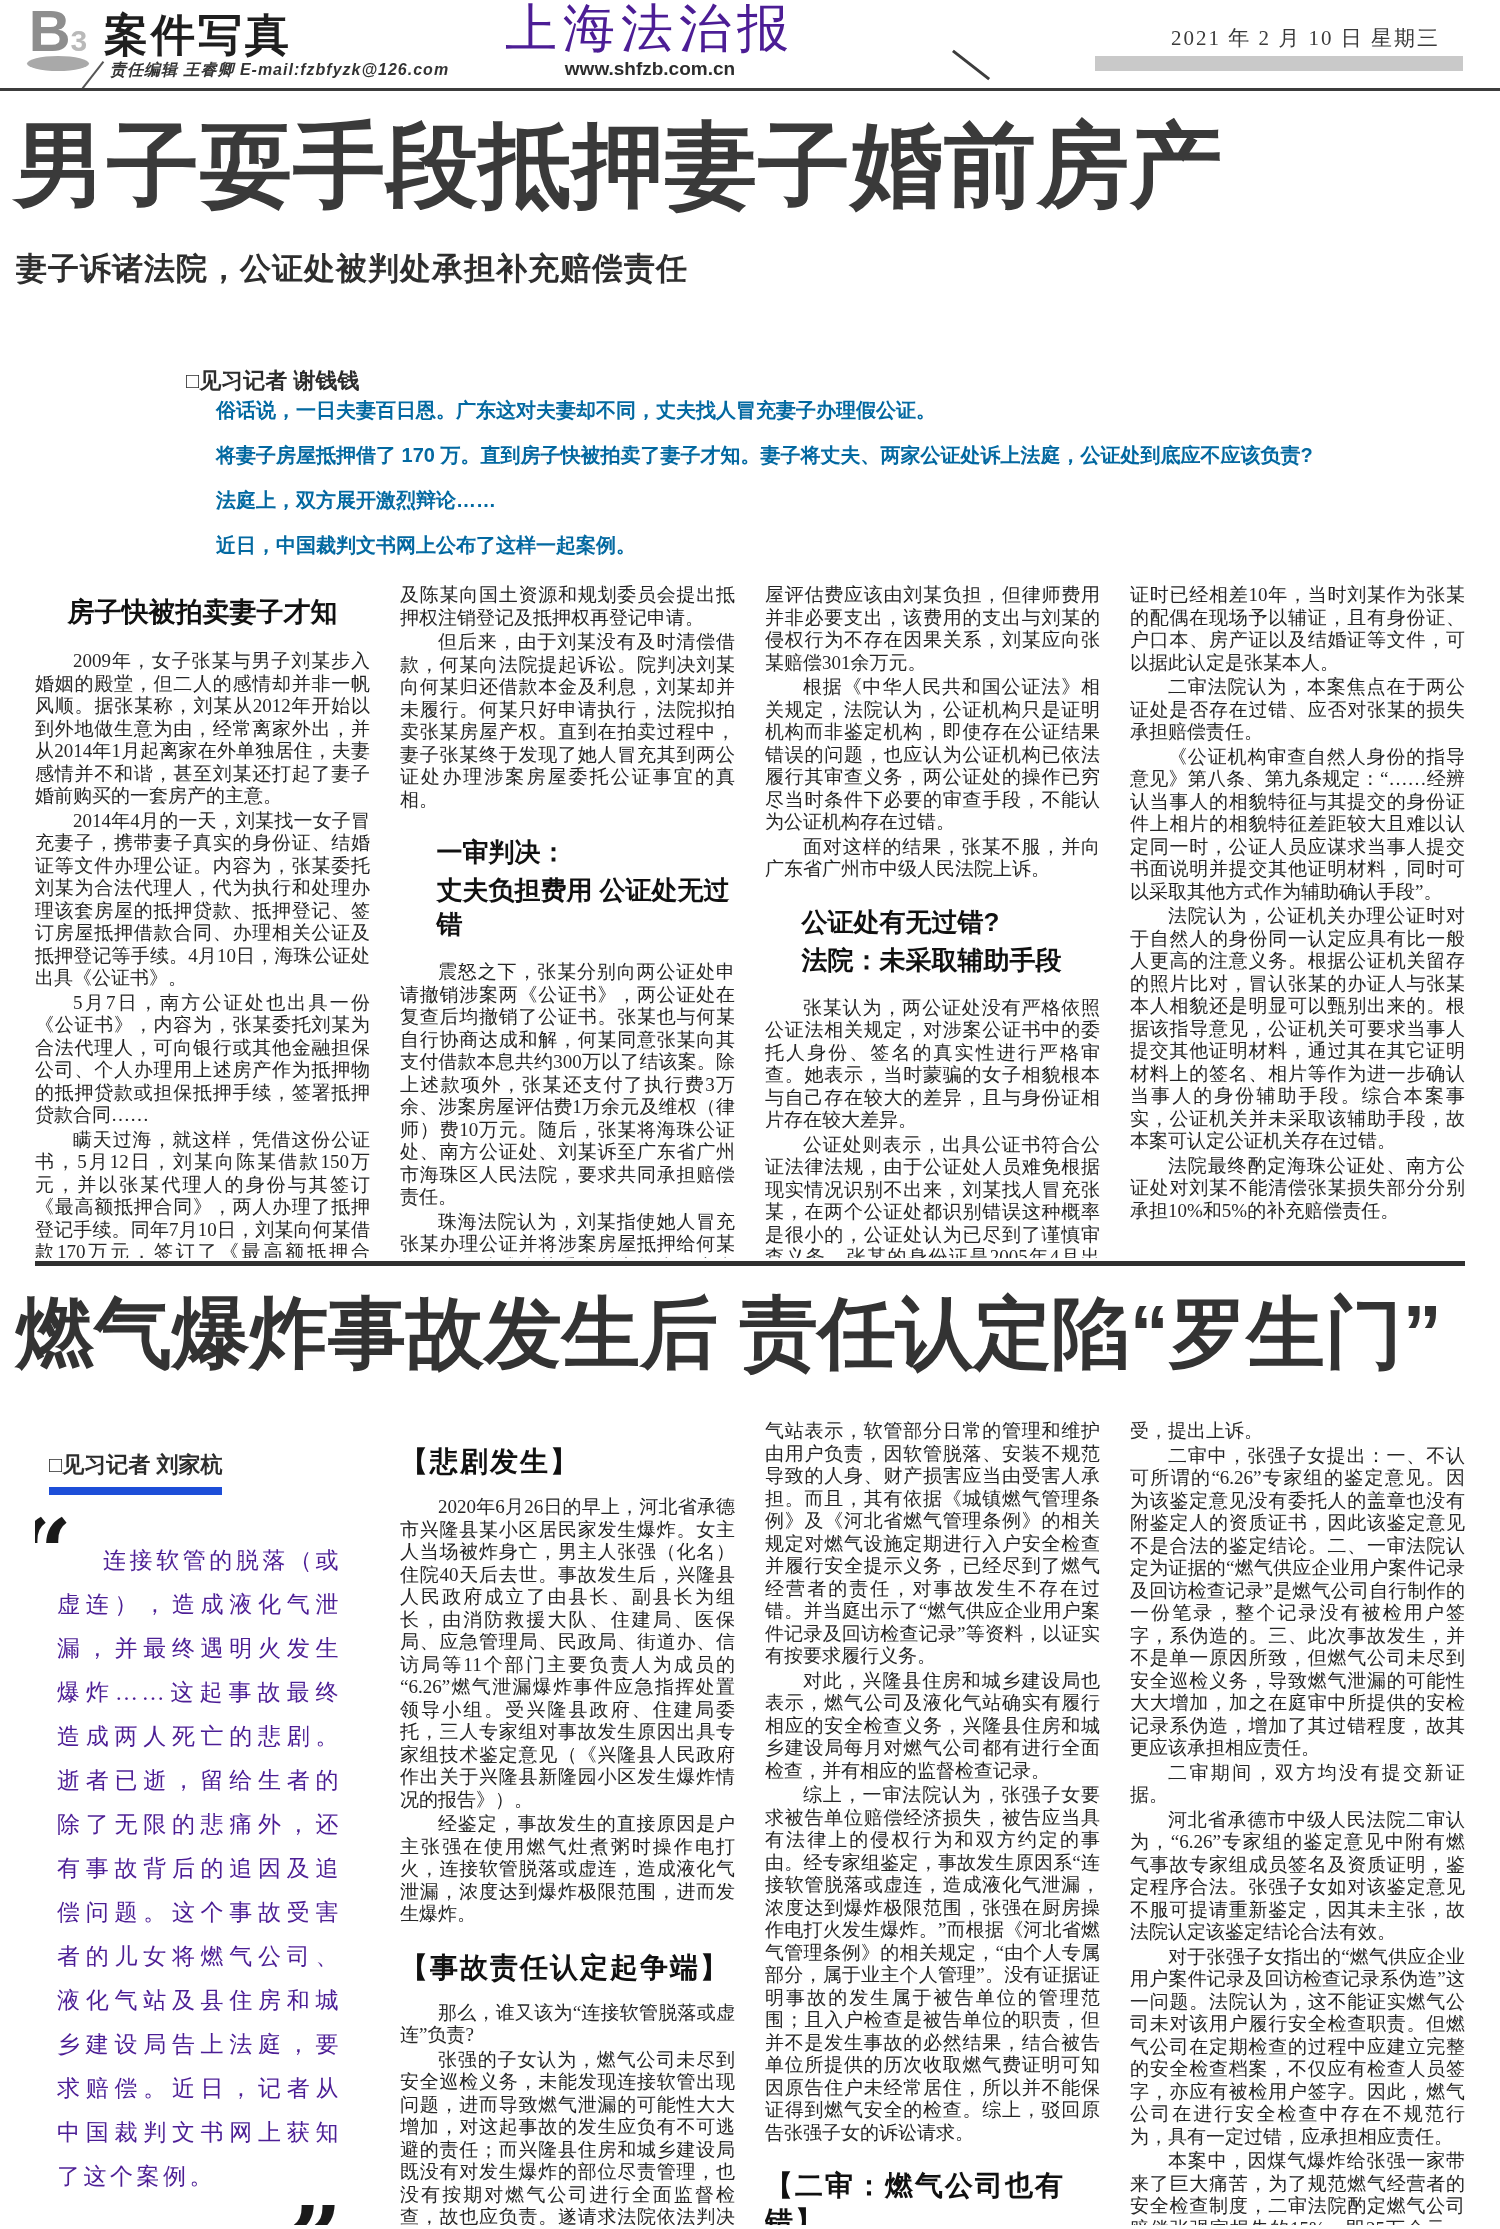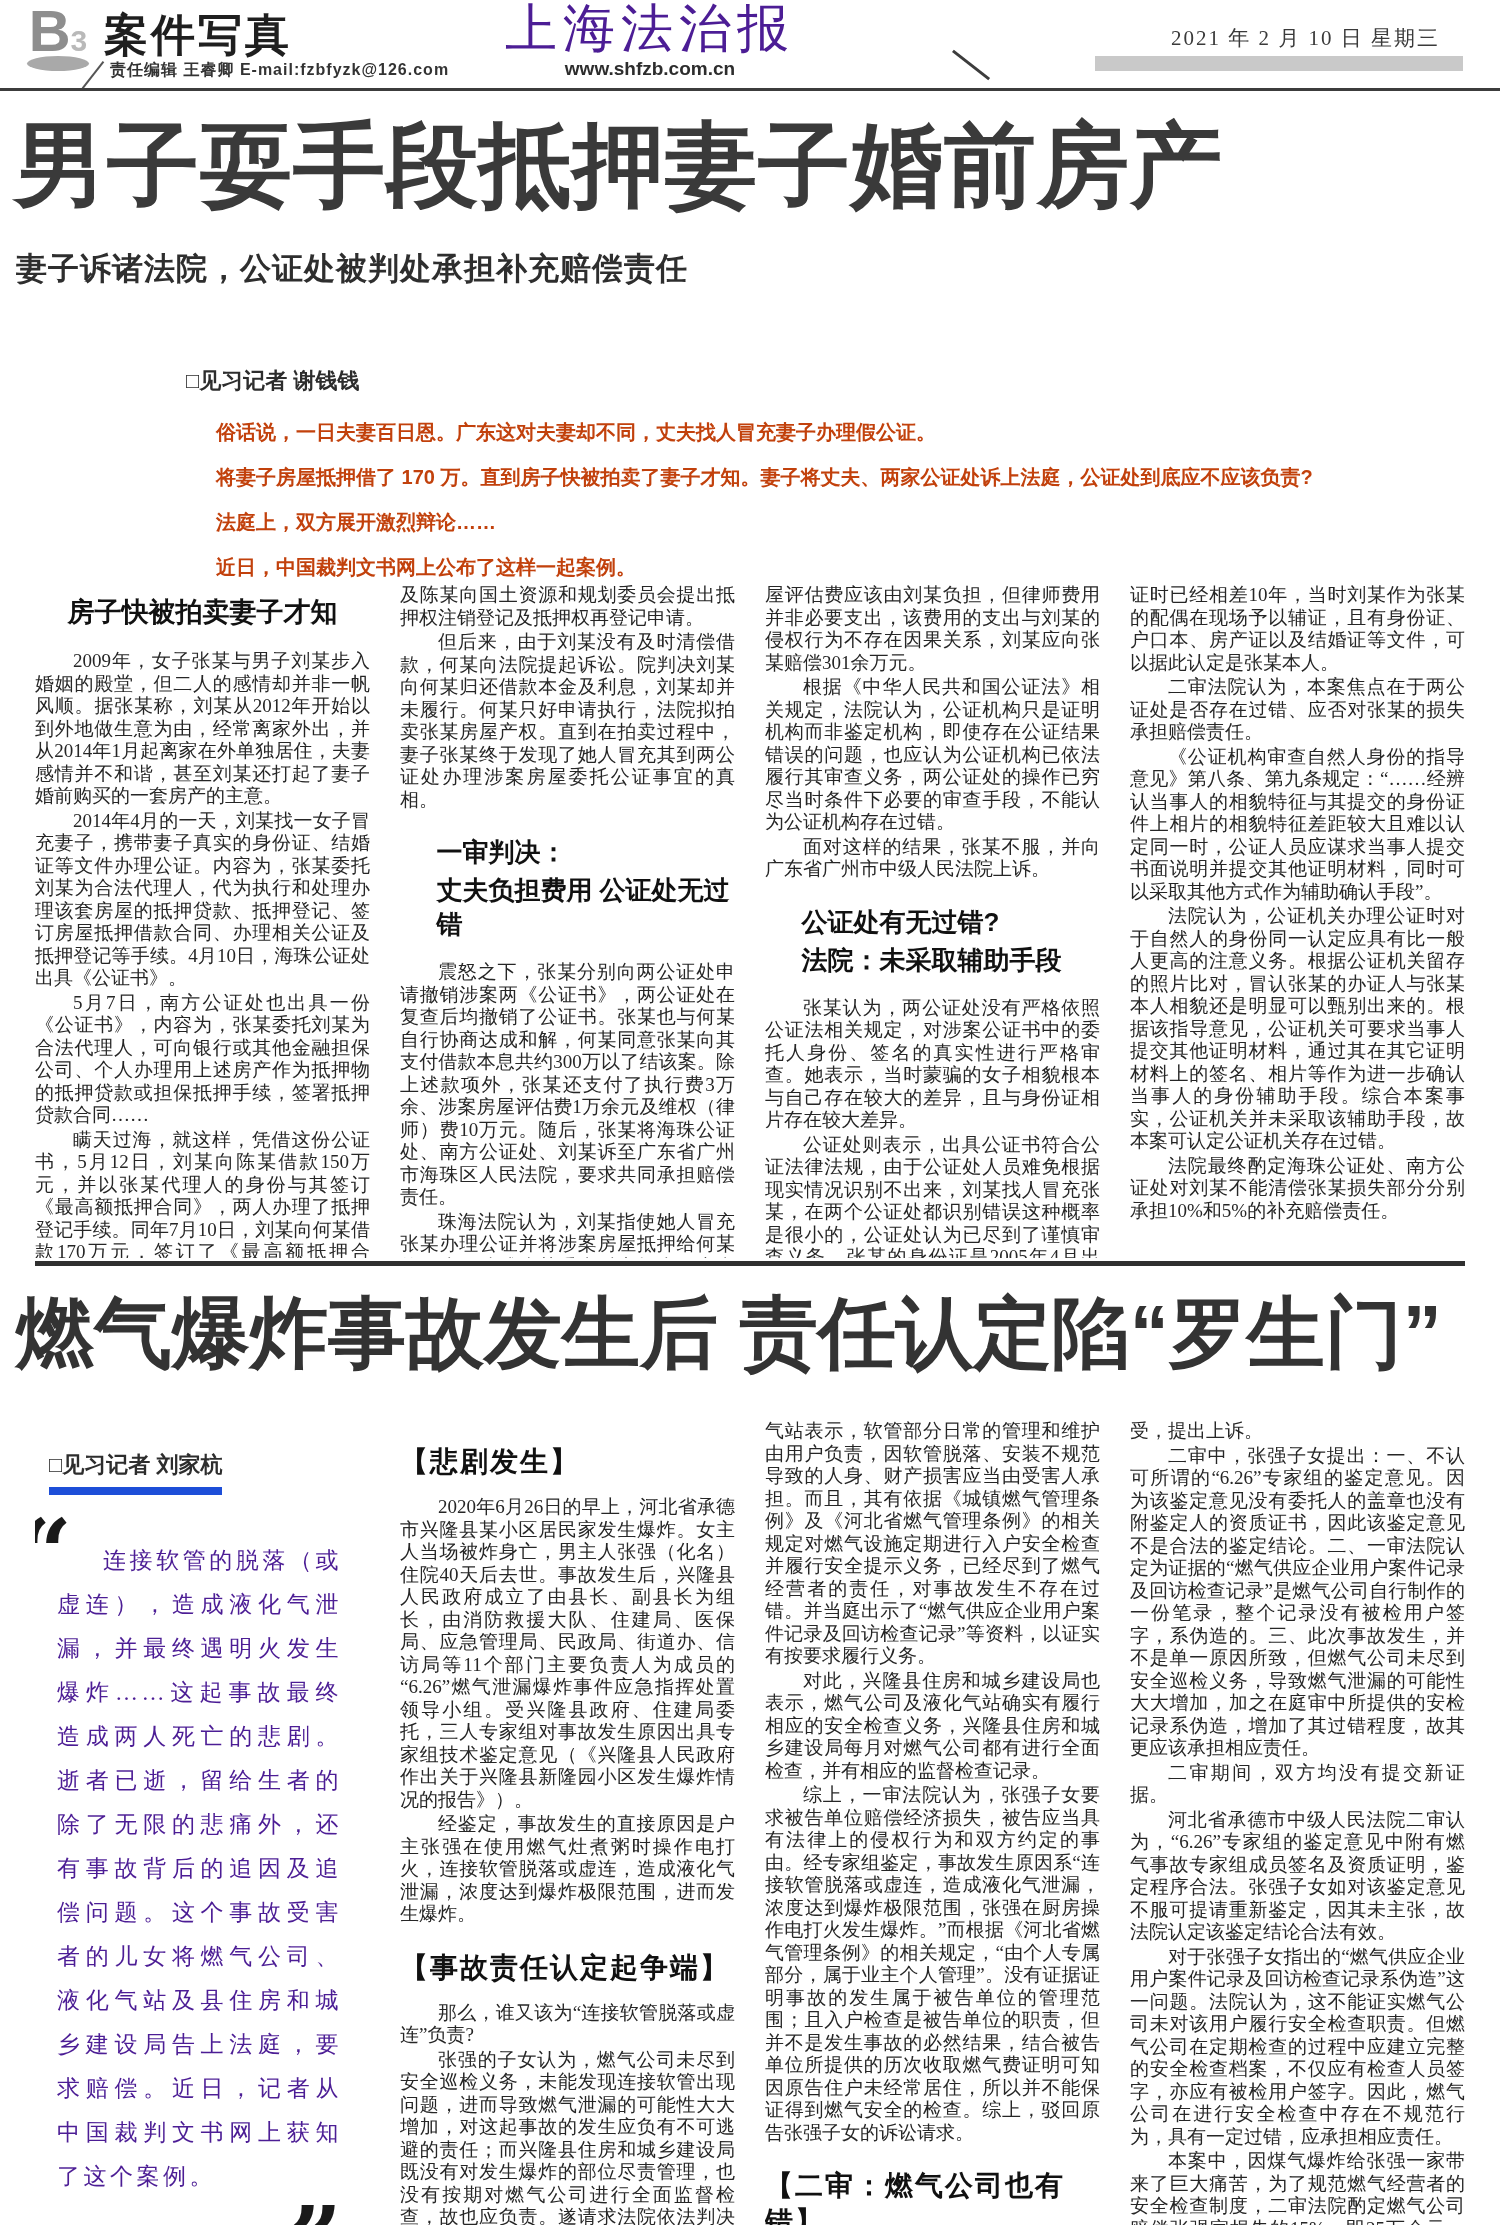--- a/index.html
+++ b/index.html
@@ -10,36 +10,36 @@
   .hdr-rule{position:absolute;left:0;top:88px;width:1500px;height:3px;background:#3c3c3c;}
   .hdr-diag{position:absolute;left:952px;top:52px;width:3px;height:46px;background:#3c3c3c;transform:rotate(-52deg);transform-origin:top left;}
   .b3{position:absolute;left:16px;top:2px;width:84px;text-align:center;font-family:"Liberation Sans","DejaVu Sans",sans-serif;}
   .b3 .bigB{font-size:58px;font-weight:900;color:#8e8e8e;line-height:58px;}
   .b3 .num3{font-size:30px;font-weight:900;color:#b9b9b9;}
   .b3 .disc{width:62px;height:15px;background:#a9a9a9;border-radius:50%;margin:-4px auto 0;}
   .sec-title{position:absolute;left:104px;top:6px;font-size:44px;font-weight:900;color:#1f1f1f;
              font-family:"Liberation Sans","DejaVu Sans",sans-serif;letter-spacing:3px;}
   .sec-diag{position:absolute;left:92px;top:58px;width:2px;height:34px;background:#555;transform:rotate(38deg);}
   .editor{position:absolute;left:110px;top:60px;font-size:16px;font-weight:600;color:#333;
-          font-family:"Liberation Sans","DejaVu Sans",sans-serif;letter-spacing:1px;}
+          font-family:"Liberation Sans","DejaVu Sans",sans-serif;letter-spacing:1px;font-style:italic;}
   .masthead{position:absolute;left:430px;top:0;width:440px;text-align:center;}
   .masthead .mh{font-size:52px;font-weight:400;color:#4c1d95;letter-spacing:6px;line-height:58px;
                 font-family:"Liberation Serif","DejaVu Serif",serif;}
   .masthead .site{font-size:19px;font-weight:700;color:#2d2d2d;margin-top:0px;
                   font-family:"Liberation Sans","DejaVu Sans",sans-serif;}
   .date{position:absolute;right:60px;top:24px;font-size:21px;color:#3a3a3a;letter-spacing:2px;}
   .graybar{position:absolute;left:1095px;top:56px;width:368px;height:15px;background:#c9c9c9;}
   
   .h1-main{position:absolute;left:14px;top:100px;width:1480px;font-size:92px;font-weight:900;color:#3a3a3a;
            font-family:"Liberation Sans","DejaVu Sans",sans-serif;letter-spacing:1px;line-height:130px;white-space:nowrap;}
   .h1-sub{position:absolute;left:16px;top:248px;font-size:31px;font-weight:700;color:#2e2e2e;
           font-family:"Liberation Sans","DejaVu Sans",sans-serif;letter-spacing:1px;}
   .byline1{position:absolute;left:186px;top:366px;font-size:22px;font-weight:700;color:#2d2d2d;
            font-family:"Liberation Sans","DejaVu Sans",sans-serif;}
-  .lede{position:absolute;left:216px;top:410px;width:1180px;font-size:20px;font-weight:600;color:#c2410c;
+  .lede{position:absolute;left:216px;top:388px;width:1180px;font-size:20px;font-weight:600;color:#0369a1;
         font-family:"Liberation Sans","DejaVu Sans",sans-serif;}
   .lede .lede-line{line-height:45px;white-space:nowrap;}
   
   .cols{position:absolute;display:flex;gap:30px;}
   .cols .col{flex:1 1 0;overflow:hidden;font-size:19px;line-height:22.5px;text-align:justify;color:#262626;}
   .cols1{left:35px;top:584px;width:1430px;height:674px;}
   .cols2{left:35px;top:1420px;width:1430px;height:805px;}
   .blk{margin:0;}
   .blk.p{text-indent:2em;margin-bottom:2px;}
   .blk.p.cont{text-indent:0;}

